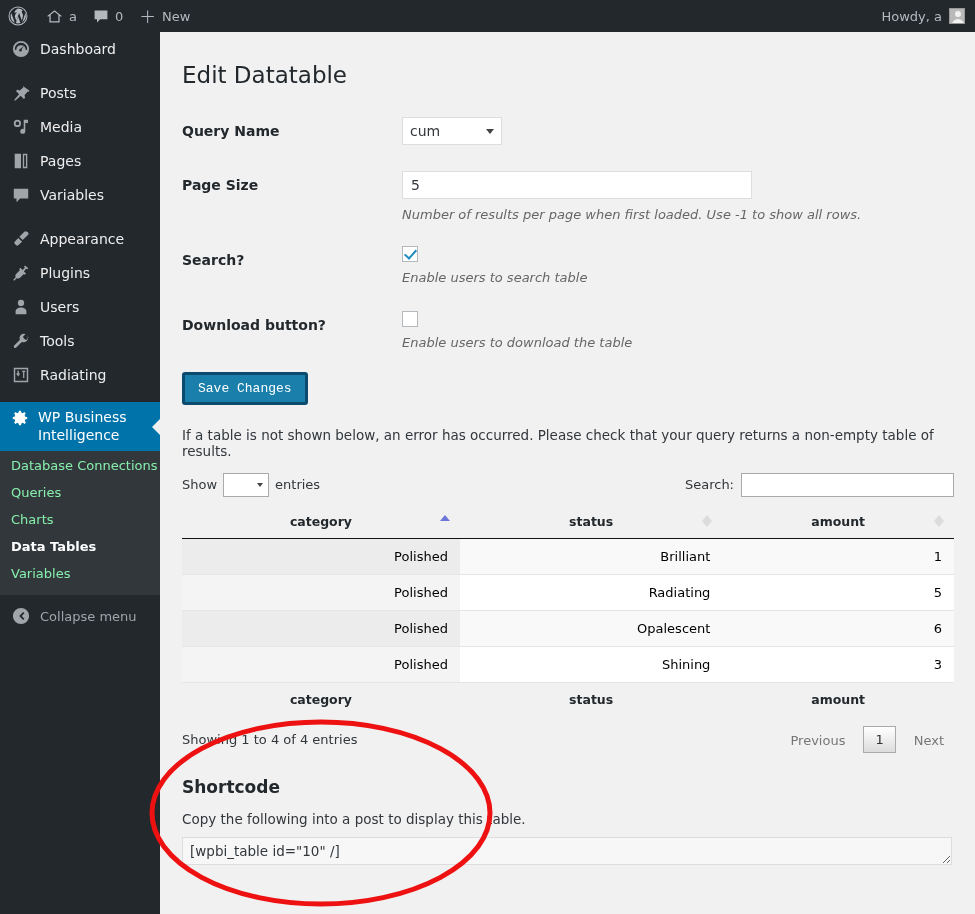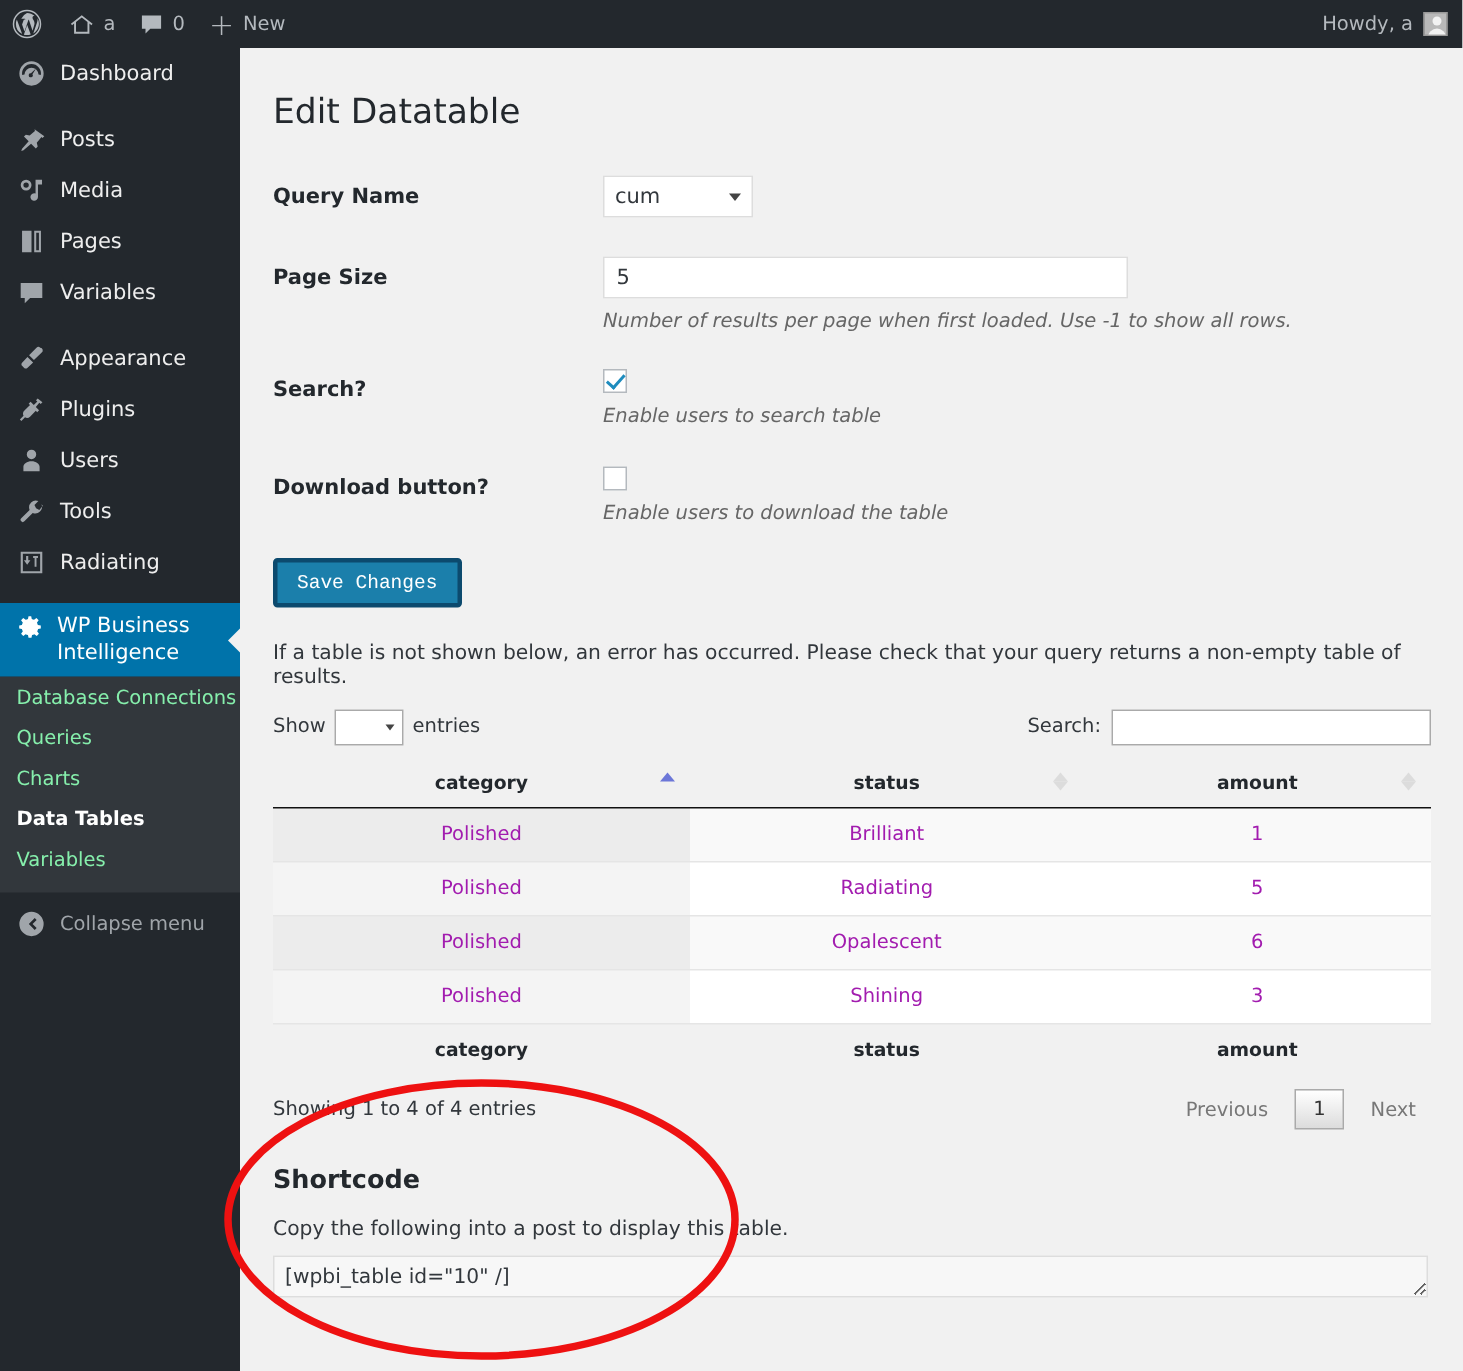--- a/index.html
+++ b/index.html
@@ -151,22 +151,22 @@
   table.dt thead th{
     font-weight:bold; color:#23282d; text-align:center;
     padding:9px 10px; position:relative; font-size:12.5px;
     border-bottom:1px solid #111;
   }
   table.dt tfoot th{
     font-weight:bold; color:#23282d; text-align:center;
     padding:9px 10px; font-size:12.5px; border-top:1px solid #111;
   }
   table.dt tbody td{
-    padding:10px 12px; border-bottom:1px solid #e5e5e5; color:#a21caf;
-    text-align:center;
+    padding:10px 12px; border-bottom:1px solid #e5e5e5; color:#000000;
+    text-align:right;
   }
   table.dt tbody tr.odd td{ background:#f9f9f9; }
   table.dt tbody tr.even td{ background:#fff; }
   table.dt tbody tr.odd td.sorted{ background:#ececec; }
   table.dt tbody tr.even td.sorted{ background:#f4f4f4; }
   th .sort-ico{ position:absolute; right:10px; top:50%; margin-top:-6px; width:10px; height:12px; }
   .tri-up{ width:0;height:0;border-left:5px solid transparent;border-right:5px solid transparent;
     border-bottom:6px solid #dcdcdc; position:absolute; top:0; left:0; }
   .tri-dn{ width:0;height:0;border-left:5px solid transparent;border-right:5px solid transparent;
     border-top:6px solid #dcdcdc; position:absolute; bottom:0; left:0; }

